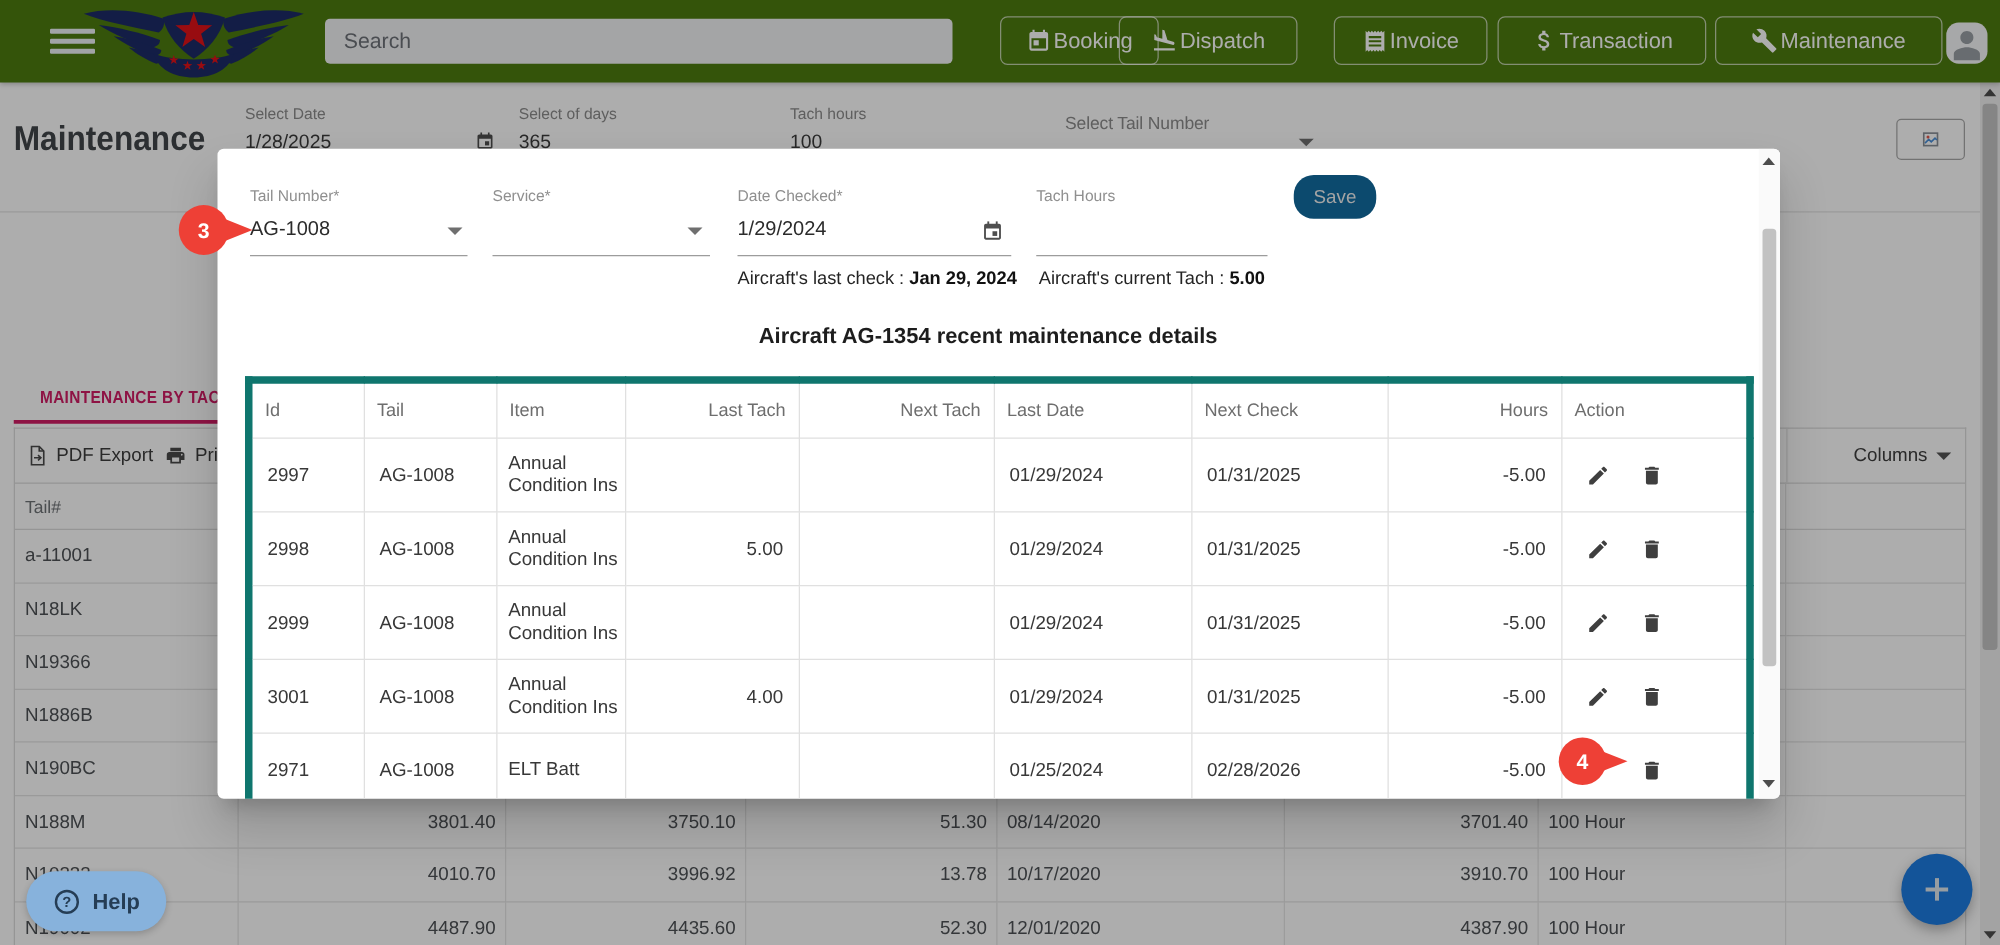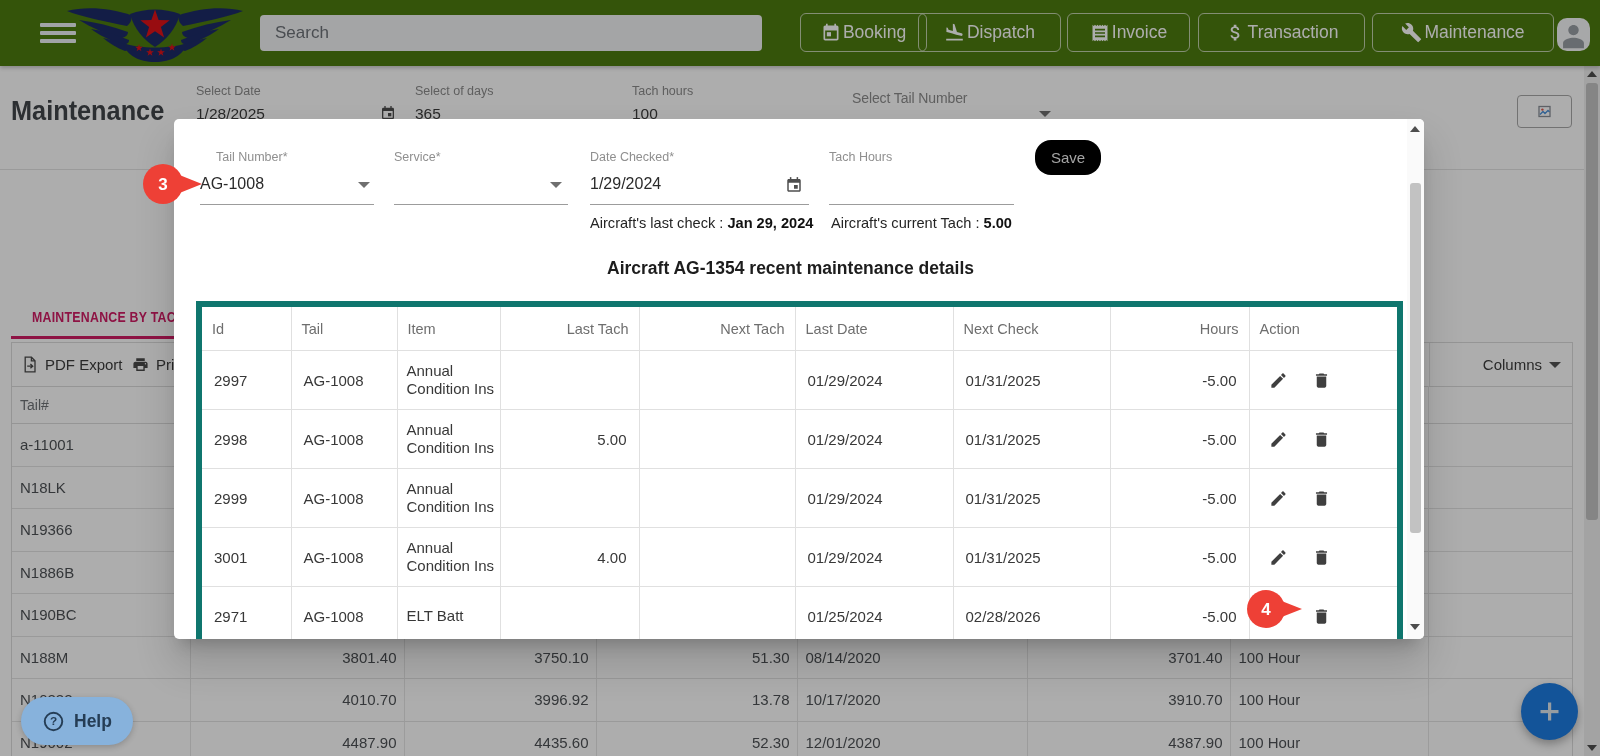--- a/index.html
+++ b/index.html
@@ -58,21 +58,21 @@
   .help .qi{margin-left:22px;}
   .help .ht{margin-left:10px;font-size:17.5px;font-weight:700;color:#253d55;}
   
   .modal{position:absolute;left:174px;top:119px;width:1250px;height:520px;background:#fff;border-radius:5px;
          z-index:30;box-shadow:0 11px 15px -7px rgba(0,0,0,.2),0 24px 38px 3px rgba(0,0,0,.14);overflow:hidden;}
   .mlabel{position:absolute;font-size:12.5px;color:#8f8f8f;}
   .mvalue{position:absolute;font-size:16px;color:#2b2b2b;}
   .munder{position:absolute;height:1px;background:#9c9c9c;}
   .mcaret{position:absolute;width:0;height:0;border-left:6px solid transparent;border-right:6px solid transparent;
           border-top:6px solid #6f6f6f;}
-  .savebtn{position:absolute;left:861px;top:21px;width:66px;height:35px;background:#000000;border:none;
+  .savebtn{position:absolute;left:861px;top:21px;width:66px;height:35px;background:#0c4a6e;border:none;
            border-radius:16px;font-size:15px;font-weight:500;color:#a4a4a4;font-family:inherit;}
   .mcap{position:absolute;top:96px;font-size:14.6px;color:#242424;}
   .mcap b{font-weight:700;color:#111;}
   .mheading{position:absolute;left:0;top:139px;width:1233px;text-align:center;font-size:17.5px;
             font-weight:700;color:#1d1d1d;}
   table.mt{position:absolute;left:22px;top:182px;width:1201px;border-collapse:collapse;table-layout:fixed;
            border:6px solid #0f766e;}
   table.mt th{height:43px;font-size:14.5px;font-weight:400;color:#6e6e6e;text-align:left;
               padding:0 10px;border:1px solid #e0e0e0;}
   table.mt td{height:58px;font-size:15px;color:#383838;padding:0 12px;border:1px solid #e0e0e0;
@@ -114,21 +114,21 @@
     </svg>
     <div class="search">Search</div>
 
     <button class="nbtn" style="left:800px;width:127px;">
       <svg width="20" height="20" viewBox="0 0 24 24">
           <path fill="#fff" d="M19 3h-1V1h-2v2H8V1H6v2H5c-1.1 0-2 .9-2 2v14c0 1.1.9 2 2 2h14c1.1 0 2-.9 2-2V5c0-1.1-.9-2-2-2zm0 16H5V9h14v10z"></path>
           <rect x="7" y="11" width="5" height="5" fill="#fff"></rect>
         </svg>
       <span>Booking</span>
     </button>
-    <button class="nbtn" style="left:918px;width:143px;">
+    <button class="nbtn" style="left:895px;width:143px;">
       <svg width="21" height="21" viewBox="0 0 24 24">
           <path fill="#fff" d="M2.5 19h19v2h-19v-2zm7.18-5.73l4.35 1.16 5.31 1.42c.8.21 1.62-.26 1.84-1.06.21-.8-.26-1.62-1.06-1.84l-5.31-1.42-2.76-9.02L10.12 2v8.28L5.15 8.95l-.93-2.32-1.45-.39v5.17l1.6.43 5.31 1.43z"></path>
         </svg>
       <span>Dispatch</span>
     </button>
     <button class="nbtn" style="left:1067px;width:123px;">
       <svg width="20" height="20" viewBox="0 0 24 24">
           <path fill="#fff" d="M18 17H6v-2h12v2zm0-4H6v-2h12v2zm0-4H6V7h12v2zM3 22l1.5-1.5L6 22l1.5-1.5L9 22l1.5-1.5L12 22l1.5-1.5L15 22l1.5-1.5L18 22l1.5-1.5L21 22V2l-1.5 1.5L18 2l-1.5 1.5L15 2l-1.5 1.5L12 2l-1.5 1.5L9 2 7.5 3.5 6 2 4.5 3.5 3 2v20z"></path>
         </svg>
       <span>Invoice</span>
@@ -326,21 +326,21 @@
 
   <div class="help">
     <svg class="qi" width="21" height="21" viewBox="0 0 24 24">
       <circle cx="12" cy="12" r="10" fill="none" stroke="#253d55" stroke-width="2.2"></circle>
       <text x="12" y="16.5" text-anchor="middle" font-size="13.5" font-weight="bold" fill="#253d55" font-family="Liberation Sans,sans-serif">?</text>
     </svg>
     <span class="ht">Help</span>
   </div>
 
   <div class="modal">
-    <span class="mlabel" style="left:42px;top:31px;text-align:right;">Tail Number*</span>
+    <span class="mlabel" style="left:26px;top:31px;text-align:right;">Tail Number*</span>
     <span class="mvalue" style="left:26px;top:56px;">AG-1008</span>
     <div class="mcaret" style="left:184px;top:63px;"></div>
     <div class="munder" style="left:26px;top:85px;width:174px;"></div>
 
     <span class="mlabel" style="left:220px;top:31px;">Service*</span>
     <div class="mcaret" style="left:376px;top:63px;"></div>
     <div class="munder" style="left:220px;top:85px;width:174px;"></div>
 
     <span class="mlabel" style="left:416px;top:31px;">Date Checked*</span>
     <span class="mvalue" style="left:416px;top:56px;">1/29/2024</span>

